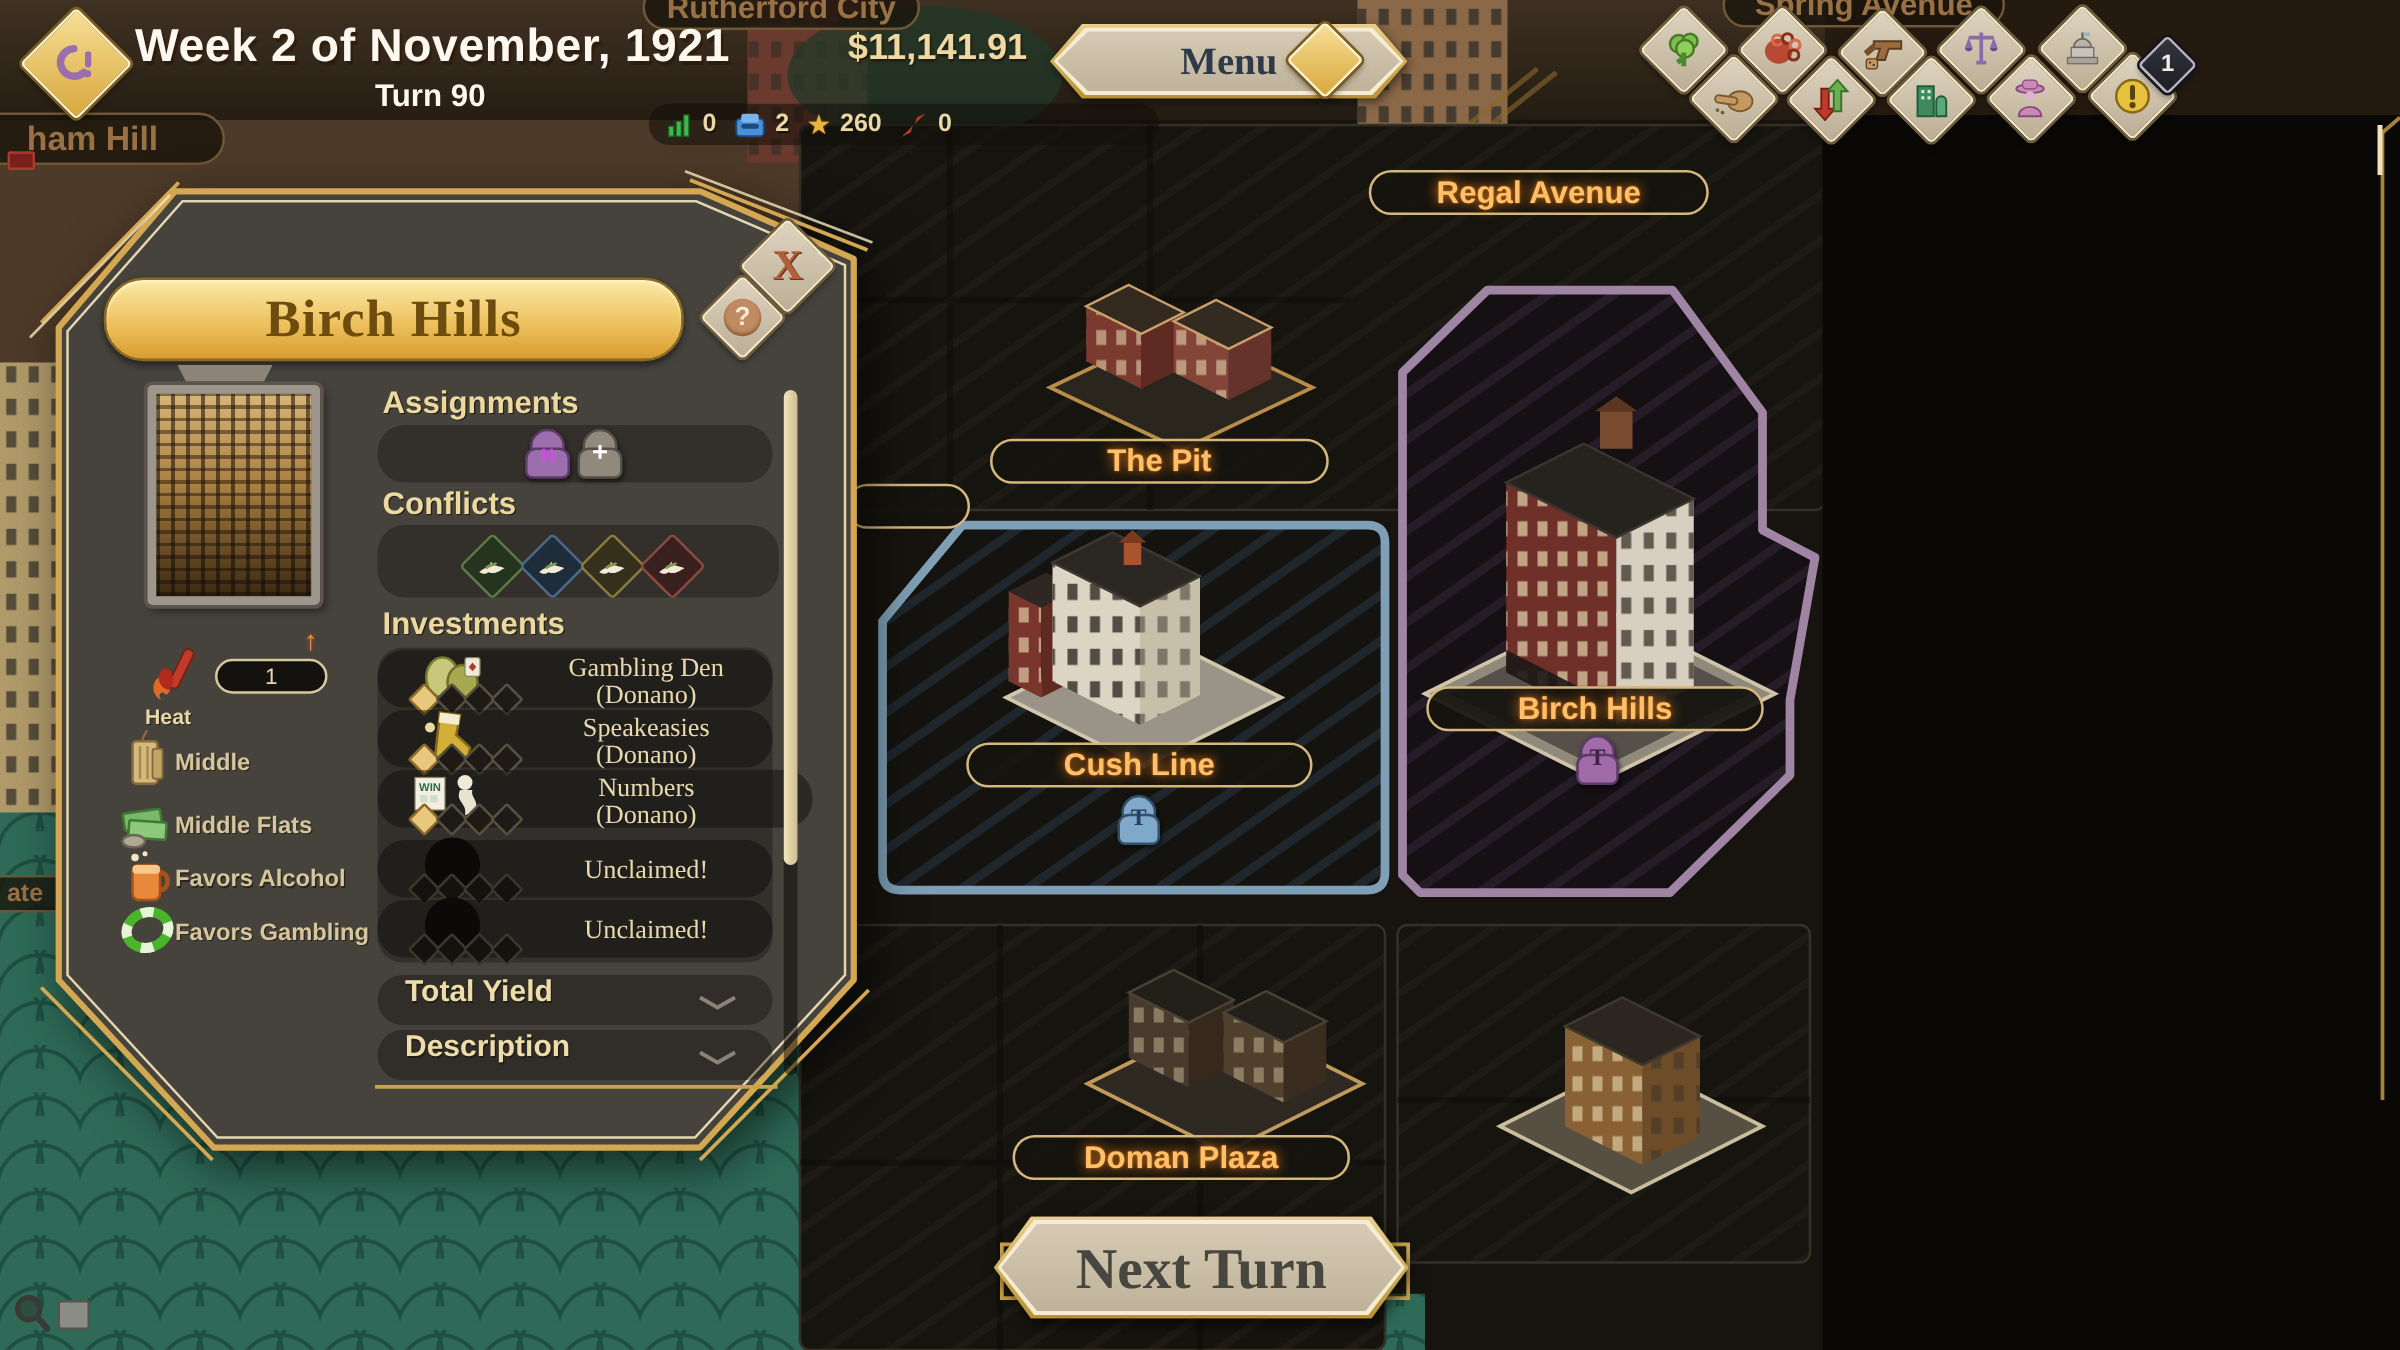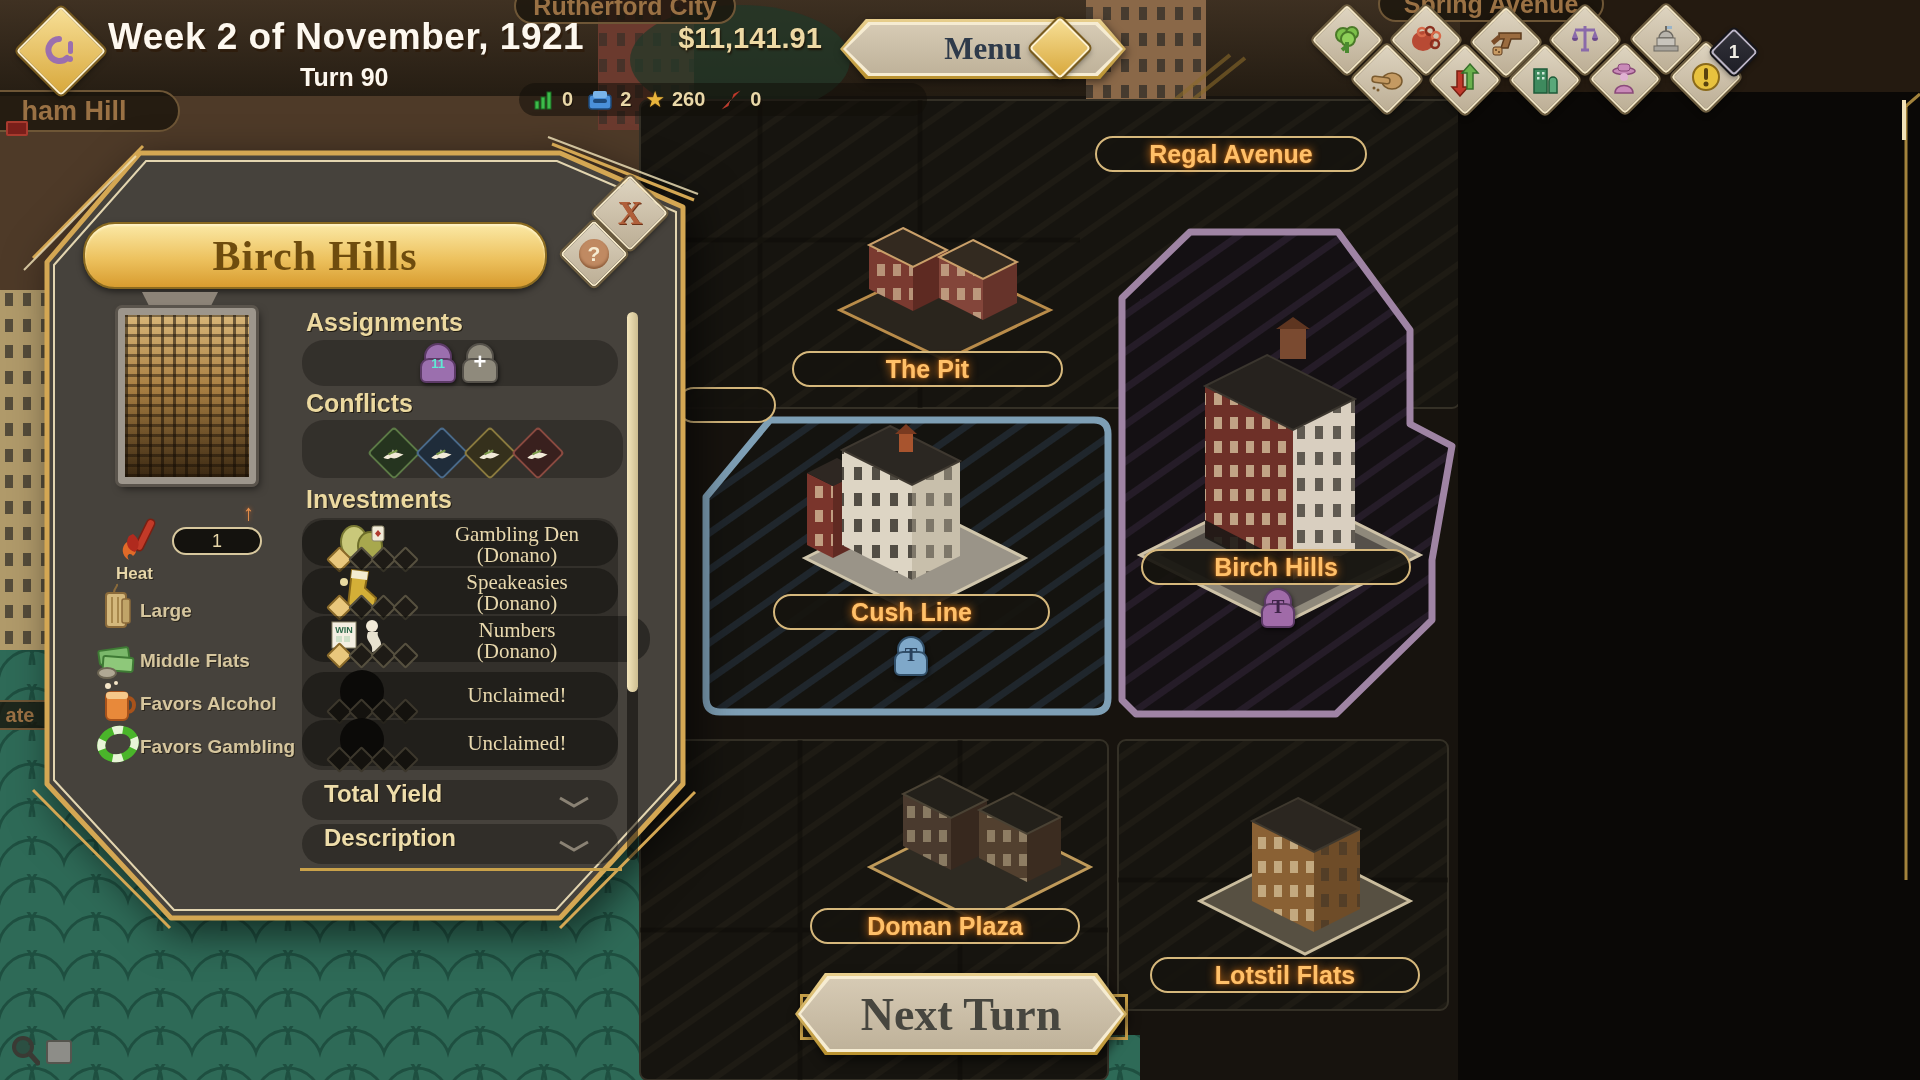--- a/index.html
+++ b/index.html
@@ -261,23 +261,20 @@
   <div class="maplabel abs" style="left:676px;top:387px;width:100px;"></div>
   <div class="maplabel abs" style="left:773px;top:594px;width:277px;">
       <span>Cush Line</span>
     </div>
   <div class="maplabel abs" style="left:1141px;top:549px;width:270px;">
       <span>Birch Hills</span>
     </div>
   <div class="maplabel abs" style="left:810px;top:908px;width:270px;">
       <span>Doman Plaza</span>
     </div>
-  <div class="maplabel abs" style="left:1150px;top:957px;width:270px;">
-      <span>Lotstil Flats</span>
-    </div>
 
   <div class="meeple" style="left:894px;top:636px;">
     <div class="m-head" style="background:#7fa8c9;border:2px solid #32506a;"></div>
     <div class="m-body" style="background:#7fa8c9;border:2px solid #32506a;"></div>
     <div class="m-letter" style="color:#27405c;">T</div>
   </div>
   <div class="meeple" style="left:1261px;top:588px;">
     <div class="m-head" style="background:#a06ba8;border:2px solid #5c3a66;"></div>
     <div class="m-body" style="background:#a06ba8;border:2px solid #5c3a66;"></div>
     <div class="m-letter" style="color:#3e2448;">T</div>
@@ -326,21 +323,21 @@
       <span>1</span>
     </div>
   <div class="up-arrow">↑</div>
 
   <svg class="abs" style="left:100px;top:583px;" width="34" height="48" viewBox="0 0 34 48">
     <rect x="6" y="10" width="20" height="34" rx="3" fill="#d4b87c" stroke="#8a6a3a" stroke-width="2"></rect>
     <rect x="22" y="16" width="8" height="24" rx="2" fill="#c0a468" stroke="#8a6a3a" stroke-width="1.5"></rect>
     <path d="M12 14 V40 M18 14 V40" stroke="#a8884c" stroke-width="2"></path>
     <path d="M14 10 C14 4 18 4 17 1" stroke="#8a6a3a" stroke-width="2" fill="none"></path>
   </svg>
-  <div class="abs stat-label" style="left:140px;top:600px;">Large</div>
+  <div class="abs stat-label" style="left:140px;top:600px;">Middle</div>
 
   <svg class="abs" style="left:95px;top:643px;" width="42" height="36" viewBox="0 0 42 36">
     <rect x="4" y="6" width="30" height="14" rx="2" transform="rotate(-8 19 13)" fill="#7ab86a" stroke="#3e7a34" stroke-width="2"></rect>
     <rect x="8" y="14" width="30" height="14" rx="2" transform="rotate(4 23 21)" fill="#8ec87a" stroke="#3e7a34" stroke-width="2"></rect>
     <ellipse cx="12" cy="30" rx="9" ry="5" fill="#b0a894" stroke="#6e6654" stroke-width="2"></ellipse>
   </svg>
   <div class="abs stat-label" style="left:140px;top:650px;">Middle Flats</div>
 
   <svg class="abs" style="left:100px;top:680px;" width="40" height="44" viewBox="0 0 40 44">
     <rect x="6" y="12" width="22" height="28" rx="5" fill="#e8893a" stroke="#a8521a" stroke-width="2"></rect>
@@ -355,21 +352,21 @@
     <ellipse cx="22" cy="22" rx="17" ry="14" transform="rotate(-18 22 22)" fill="none" stroke="#4ab52a" stroke-width="8"></ellipse>
     <ellipse cx="22" cy="22" rx="17" ry="14" transform="rotate(-18 22 22)" fill="none" stroke="#e8f4d8" stroke-width="8" stroke-dasharray="10 14"></ellipse>
   </svg>
   <div class="abs stat-label" style="left:140px;top:736px;">Favors Gambling</div>
 
   <div class="abs sec-head" style="left:306px;top:308px;">Assignments</div>
   <div class="abs pill-box" style="left:302px;top:340px;width:316px;height:46px;"></div>
   <div class="meeple" style="left:420px;top:343px;width:36px;height:40px;">
     <div class="m-head" style="background:#9b6fae;border:2px solid #5c3a66;"></div>
     <div class="m-body" style="background:#9b6fae;border:2px solid #5c3a66;"></div>
-    <div class="m-letter" style="font-family:'Liberation Sans',sans-serif;font-size:13px;top:13px;color:#5eead4;">11</div>
+    <div class="m-letter" style="font-family:'Liberation Sans',sans-serif;font-size:13px;top:13px;color:#d946ef;">11</div>
   </div>
   <div class="meeple" style="left:462px;top:343px;width:36px;height:40px;">
     <div class="m-head" style="background:#8f8a7c;border:2px solid #55514a;"></div>
     <div class="m-body" style="background:#8f8a7c;border:2px solid #55514a;"></div>
     <div class="m-letter" style="font-family:'Liberation Sans',sans-serif;font-size:22px;top:6px;color:#fff;">+</div>
   </div>
 
   <div class="abs sec-head" style="left:306px;top:389px;">Conflicts</div>
   <div class="abs pill-box" style="left:302px;top:420px;width:321px;height:58px;">
     <div class="conf-dia" style="left:73px;background:#25341f;border:2px solid #5c7a46;">

